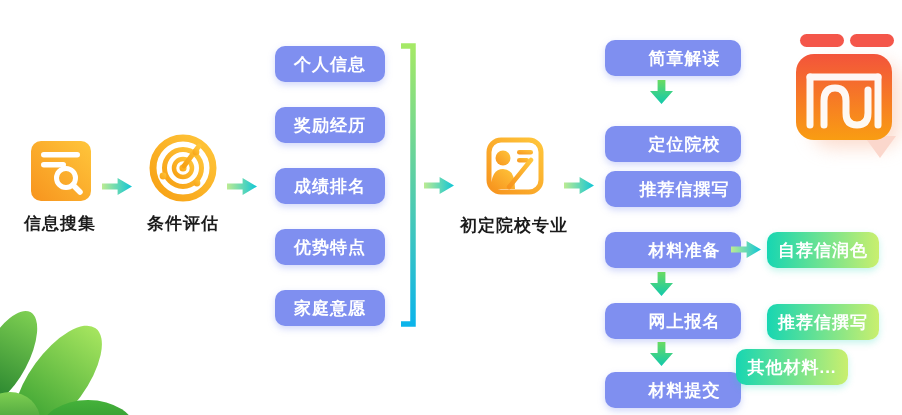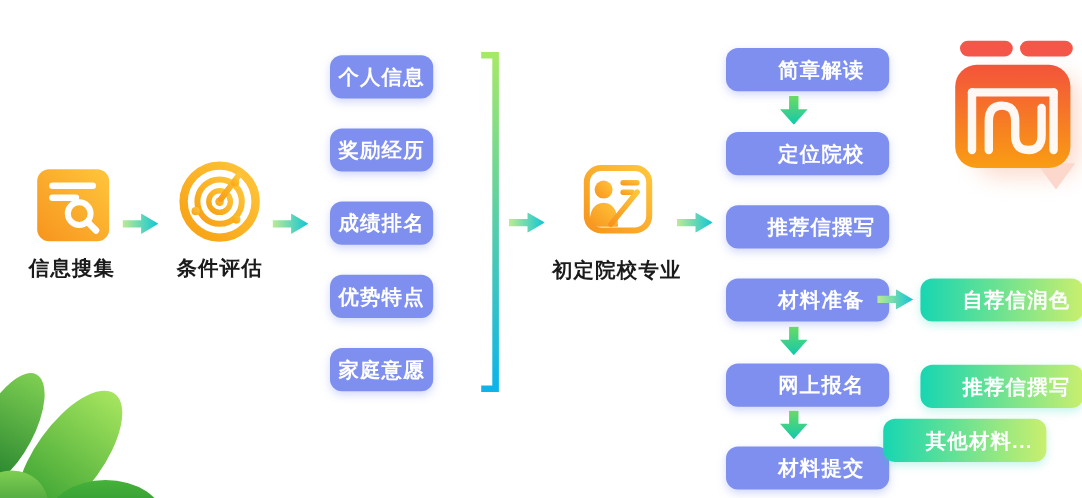--- a/index.html
+++ b/index.html
@@ -14,28 +14,27 @@
     position:absolute;width:140px;text-align:center;
     font-size:17px;font-weight:bold;color:#1b1b1b;letter-spacing:1px;
   }
   
   .pill{
     position:absolute;height:36px;border-radius:10px;
     display:flex;align-items:center;justify-content:center;
     color:#fff;font-size:17px;font-weight:bold;letter-spacing:1px;
   }
   .pill-blue{
-    width:86px;background:#7F8FF0;
+    width:110px;background:#7F8FF0;
     box-shadow:0 3px 7px rgba(127,143,240,.35);
   }
   .pill-blue2{width:113px;padding-left:23px;}
   .pill-green{
     width:112px;background:linear-gradient(90deg,#17D6B2 0%,#C9EF6E 100%);
     box-shadow:0 3px 7px rgba(23,214,178,.25);
-    padding-left:24px;
   }
   
   .h-arrow{
     position:absolute;width:30px;height:17px;
     background:linear-gradient(90deg,#BCEB93 0%,#0FC6D6 100%);
     clip-path:polygon(0 32%,52% 32%,52% 0,100% 50%,52% 100%,52% 68%,0 68%);
   }
   .v-arrow{
     position:absolute;width:23px;height:24px;
     background:linear-gradient(180deg,#6ADB62 0%,#12C9AC 100%);
@@ -120,21 +119,21 @@
   <circle cx="21" cy="21" r="7.5" fill="url(#og3)"></circle>
   <path d="M9 52 Q9 32 21 32 Q33 32 33 52 Z" fill="url(#og3)"></path>
   <line x1="27" y1="50" x2="49" y2="23" stroke="url(#og3)" stroke-width="4.5" stroke-linecap="round"></line>
 </svg>
 <div class="stage-label" style="left:444px;top:214px">初定院校专业</div>
 
 <div class="h-arrow" style="left:564px;top:177px"></div>
 
 <div class="pill pill-blue pill-blue2" style="left:605px;top:40px">简章解读</div>
 <div class="v-arrow" style="left:650px;top:80px"></div>
-<div class="pill pill-blue pill-blue2" style="left:605px;top:110px">定位院校</div>
+<div class="pill pill-blue pill-blue2" style="left:605px;top:126px">定位院校</div>
 <div class="pill pill-blue pill-blue2" style="left:605px;top:171px">推荐信撰写</div>
 <div class="pill pill-blue pill-blue2" style="left:605px;top:232px">材料准备</div>
 <div class="v-arrow" style="left:650px;top:272px"></div>
 <div class="pill pill-blue pill-blue2" style="left:605px;top:303px">网上报名</div>
 <div class="v-arrow" style="left:650px;top:342px"></div>
 <div class="pill pill-blue pill-blue2" style="left:605px;top:372px">材料提交</div>
 
 <div class="h-arrow" style="left:731px;top:241px"></div>
 
 <div class="pill pill-green" style="left:767px;top:232px">自荐信润色</div>

